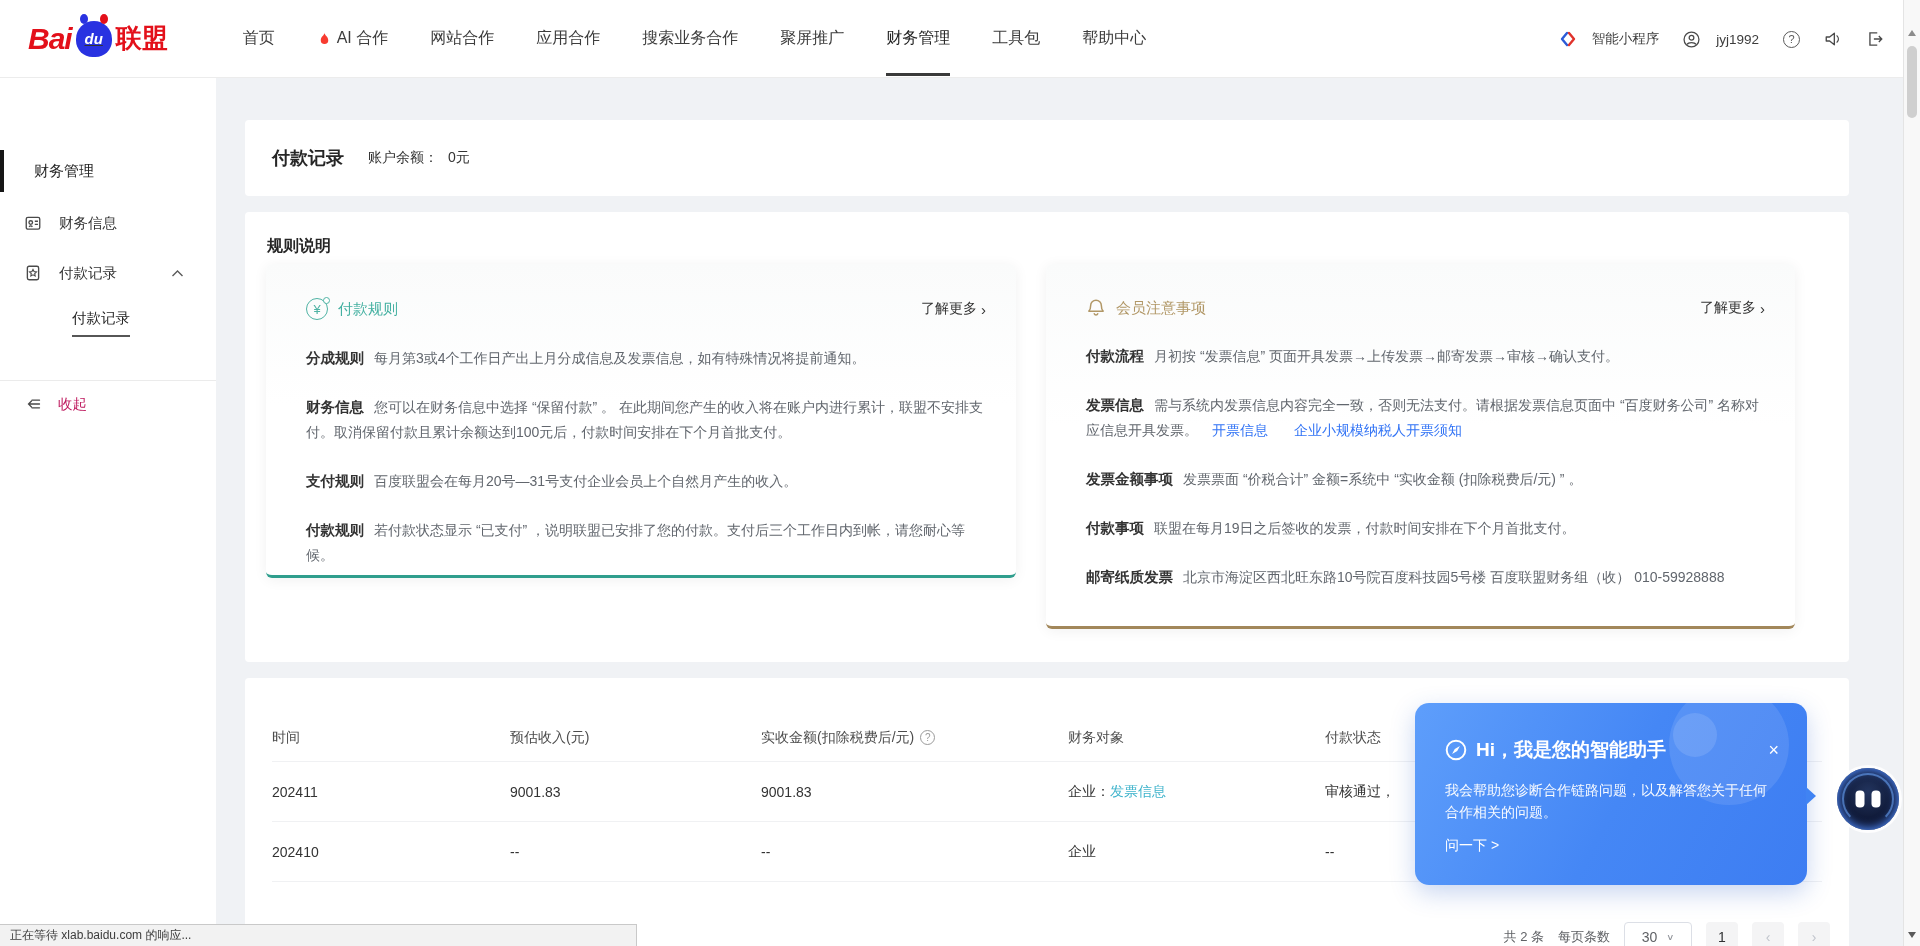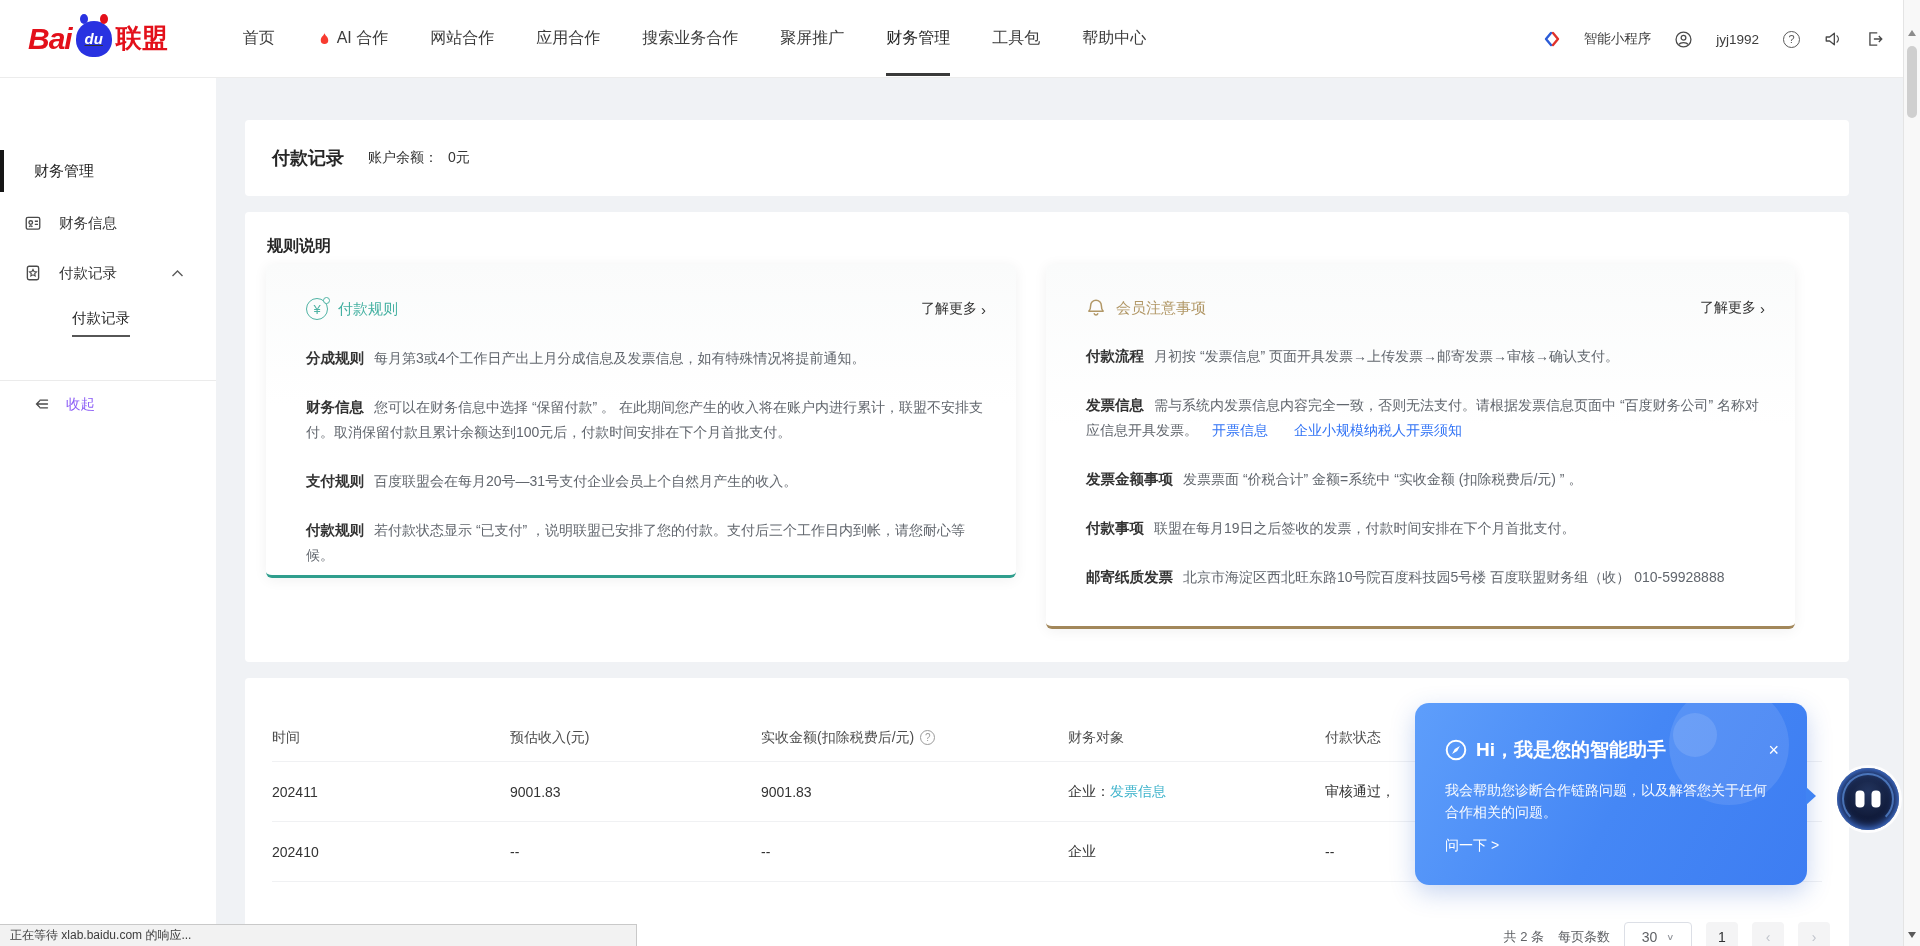--- a/index.html
+++ b/index.html
@@ -16,21 +16,21 @@
   .paw::before { content:""; position:absolute; top:-7px; left:4px; width:8px; height:10px; background:#2932e1; border-radius:50%; }
   .paw::after  { content:""; position:absolute; top:-7px; right:4px; width:8px; height:10px; background:#e3101a; border-radius:50%; }
   .paw-du { color:#fff; font-size:15px; font-weight:bold; font-style:italic; }
   .logo-union { color:#e3101a; font-size:26px; font-weight:bold; }
   .nav { display:flex; margin-left:54px; height:78px; }
   .nav-item { display:flex; align-items:center; gap:5px; padding:0 21px; font-size:16px; color:#3d3d3d;
               cursor:pointer; position:relative; height:78px; }
   .nav-item.active { color:#222; }
   .nav-item.active::after { content:""; position:absolute; left:21px; right:21px; bottom:2px; height:3px; background:#3a3a3a; }
   .top-right { position:absolute; right:36px; top:0; height:78px; display:flex; align-items:center; gap:24px; }
-  .tr-item { display:flex; align-items:center; gap:24px; font-size:13.5px; color:#3d3d3d; cursor:pointer; }
+  .tr-item { display:flex; align-items:center; gap:16px; font-size:13.5px; color:#3d3d3d; cursor:pointer; }
   .qcircle { width:17px; height:17px; border:1.5px solid #5a5a5a; border-radius:50%; display:inline-flex;
              align-items:center; justify-content:center; font-size:11px; color:#5a5a5a; }
 
   
   .scrollbar { position:absolute; right:0; top:0; width:17px; height:946px; background:#f8f8f8;
                border-left:1px solid #e4e4e4; z-index:200; }
   .sb-up { position:absolute; top:30px; left:4px; width:0; height:0;
            border-left:4px solid transparent; border-right:4px solid transparent; border-bottom:6px solid #8c8c8c; }
   .sb-thumb { position:absolute; top:46px; left:3px; width:10px; height:72px; background:#cfcfcf; border-radius:5px; }
   .sb-down { position:absolute; bottom:8px; left:4px; width:0; height:0;
@@ -40,21 +40,21 @@
   .sidebar { position:absolute; left:0; top:78px; width:216px; height:868px; background:#fff; z-index:10; }
   .side-row { position:absolute; left:0; width:216px; display:flex; align-items:center; cursor:pointer; }
   .side-section { top:72px; height:42px; padding-left:34px; font-size:15px; color:#262626; }
   .side-activebar { position:absolute; left:0; top:72px; width:4px; height:42px; background:#161616; }
   .side-item1 { top:125px; height:40px; padding-left:24px; gap:17px; font-size:14.5px; color:#333; }
   .side-item2 { top:175px; height:40px; padding-left:24px; gap:17px; font-size:14.5px; color:#333; }
   .side-chevron { position:absolute; right:32px; }
   .side-sub { top:225px; height:40px; padding-left:72px; font-size:14.5px; color:#262626; }
   .side-sub-label { border-bottom:2px solid #565656; padding-bottom:7px; }
   .side-divider { position:absolute; left:0; top:302px; width:216px; height:1px; background:#ebebeb; }
-  .side-collapse { top:306px; height:40px; padding-left:32px; gap:17px; font-size:14.5px; color:#8b5cf6; }
+  .side-collapse { top:306px; height:40px; padding-left:24px; gap:17px; font-size:14.5px; color:#be185d; }
 
   
   .card { position:absolute; background:#fff; border-radius:4px; }
   .card1 { left:245px; top:120px; width:1604px; height:76px; display:flex; align-items:center; padding-left:27px; }
   .page-title { font-size:18px; font-weight:bold; color:#262626; }
   .balance { margin-left:24px; font-size:14px; color:#333; }
   .balance b { font-weight:normal; margin-left:6px; }
 
   .card2 { left:245px; top:212px; width:1604px; height:450px; }
   .rules-title { position:absolute; left:22px; top:24px; font-size:16px; font-weight:600; color:#262626; }

